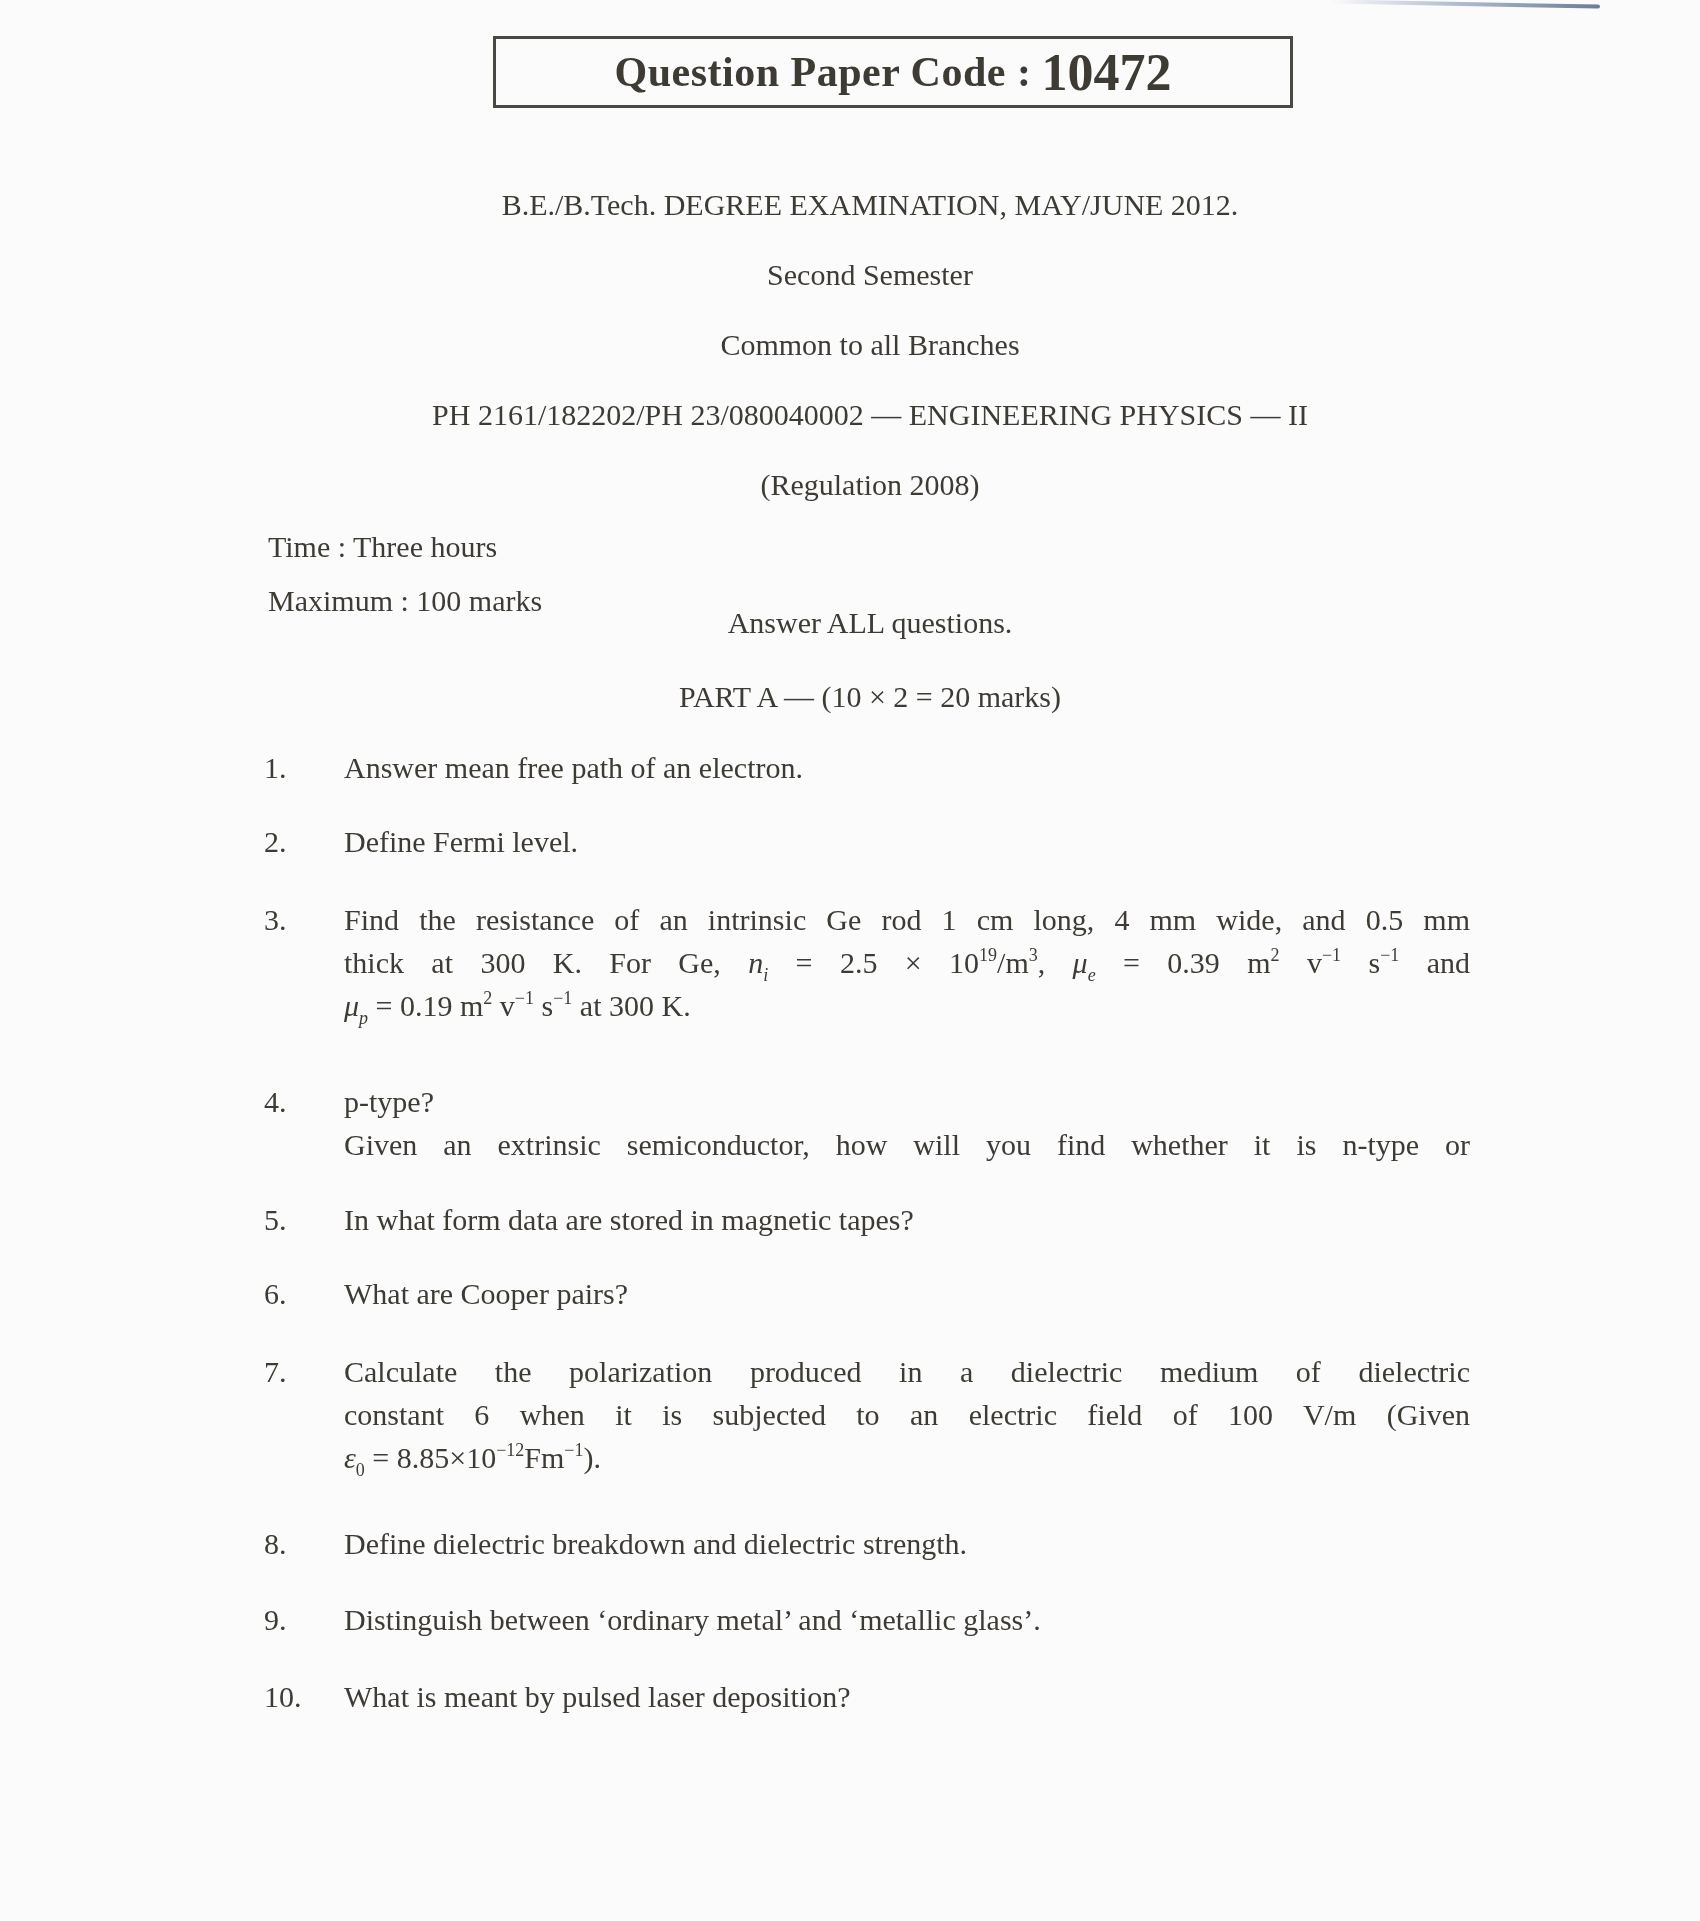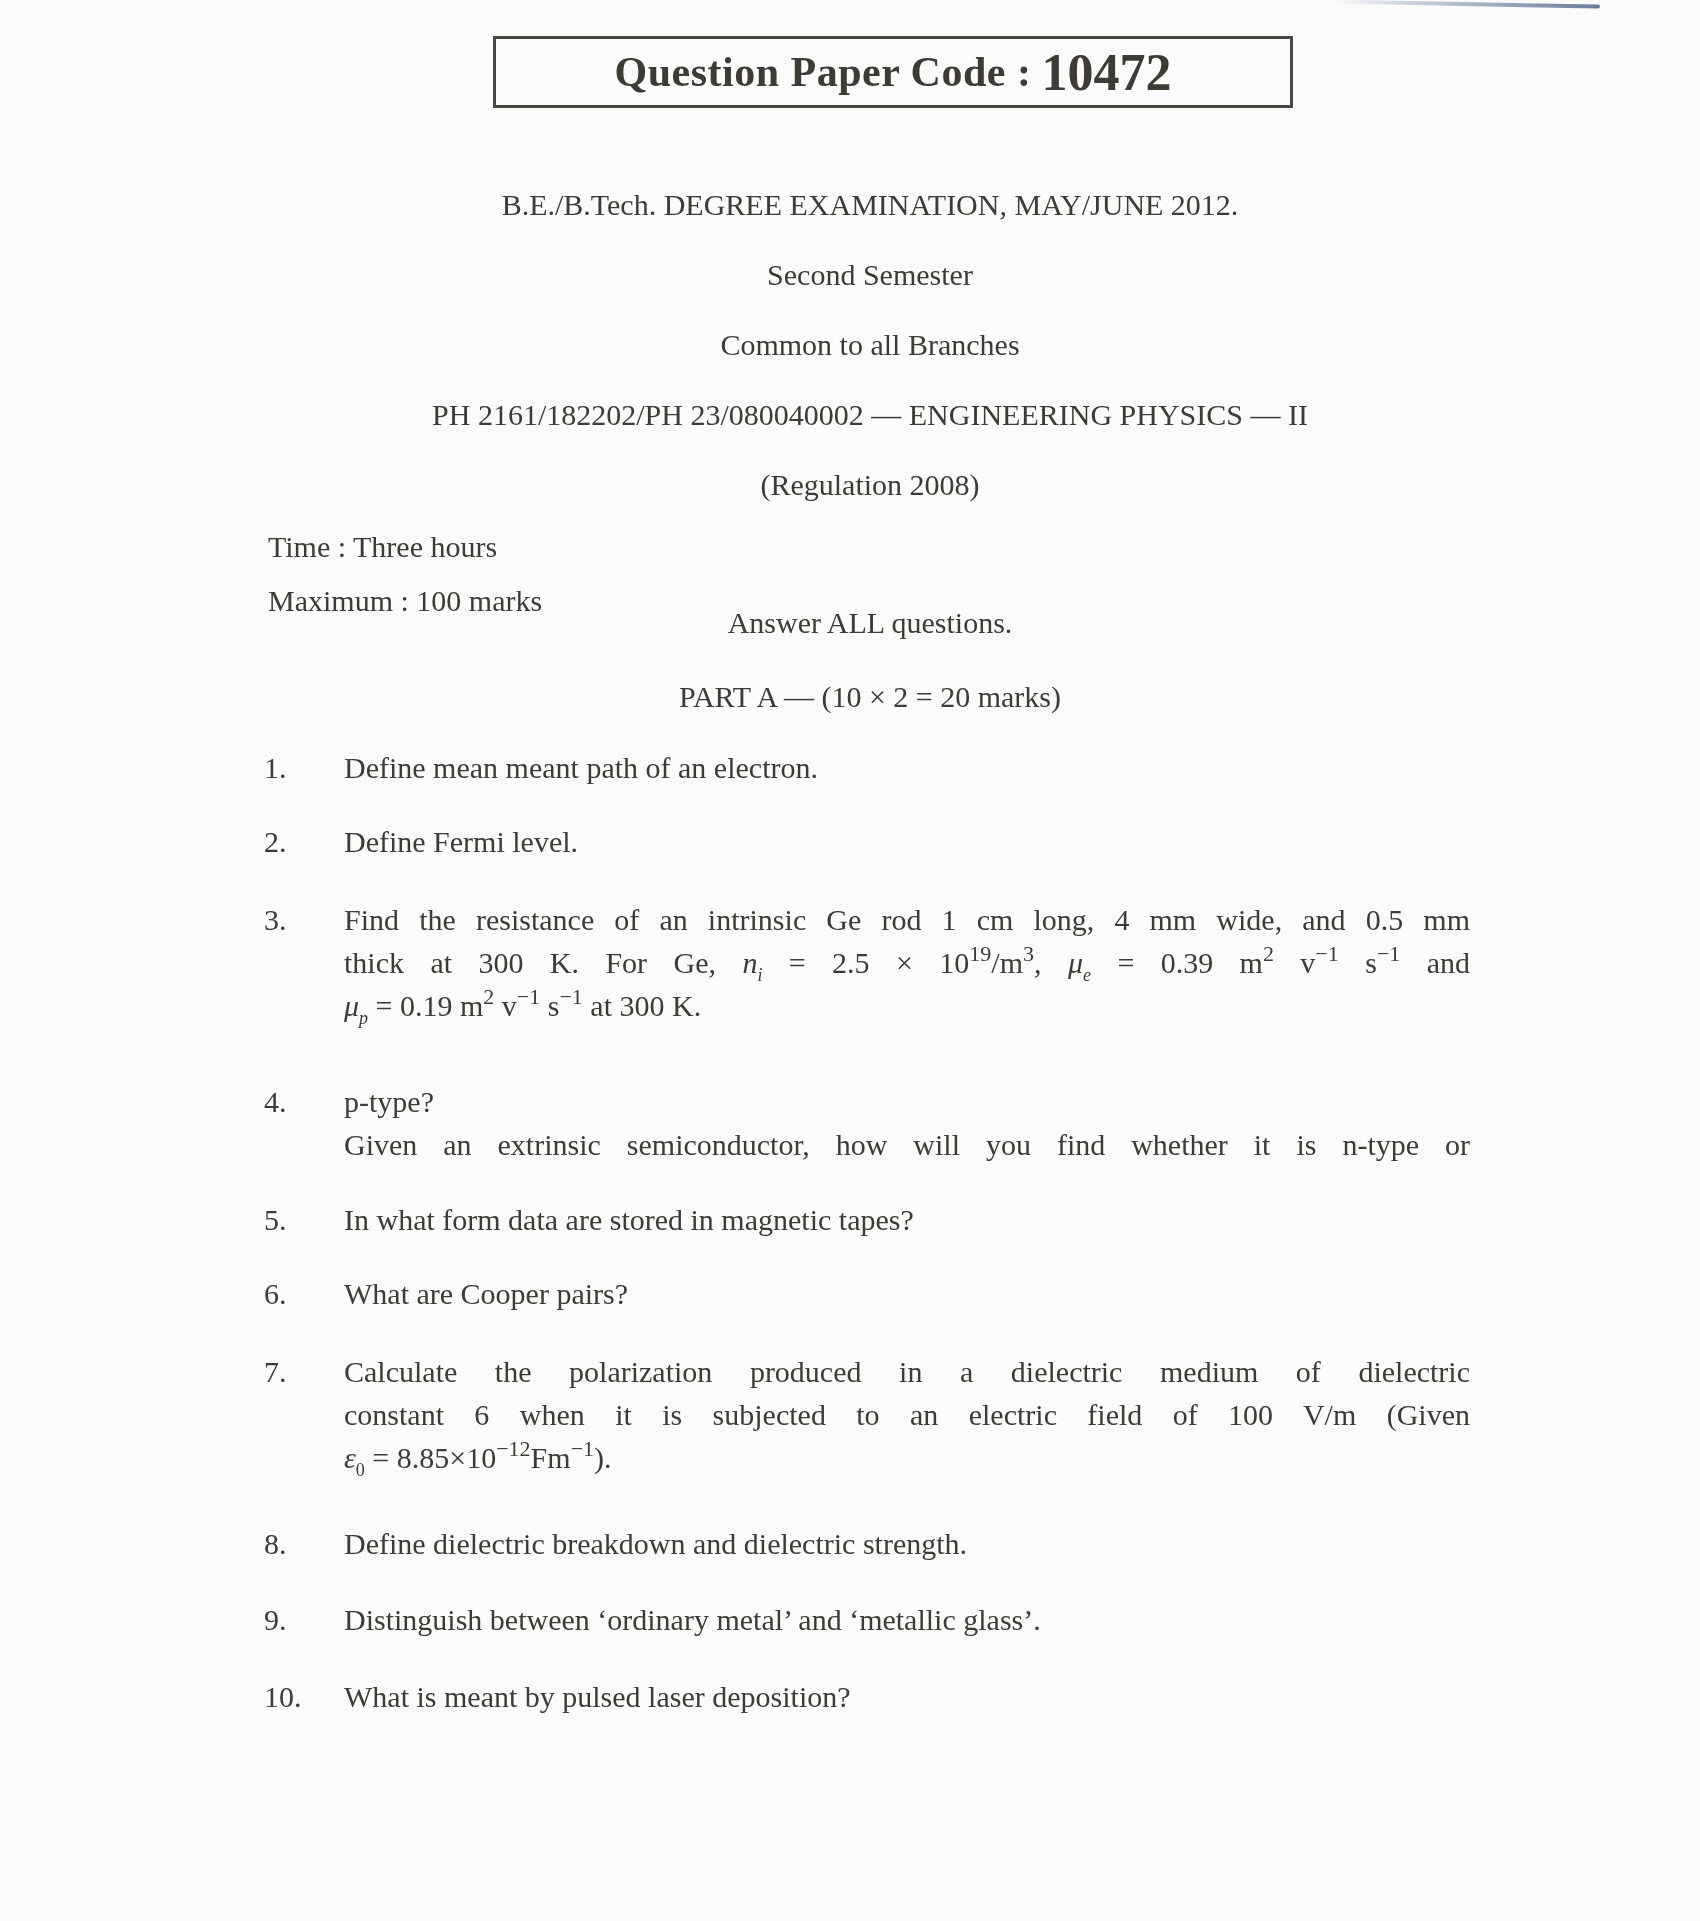--- a/index.html
+++ b/index.html
@@ -33,21 +33,21 @@
   }
   .q {
     position: absolute; left: 264px; width: 1206px;
     font-family: "Liberation Serif", serif; font-size: 30px; line-height: 43px;
   }
   .q .num { position: absolute; left: 0; top: 0; width: 70px; }
   .q .text { margin-left: 80px; text-align: justify; }
   .q .text .line { display: block; text-align: justify; text-align-last: justify; }
   .q .text .line.last { text-align-last: left; }
   i.m { font-style: italic; }
-  sup { font-size: 22px; vertical-align: 12px; line-height: 0; }
+  sup { font-size: 18px; vertical-align: 12px; line-height: 0; }
   sub { font-size: 18px; vertical-align: -8px; line-height: 0; }
 </style>
 </head>
 <body>
 
 <div class="page">
   <div class="scan-streak"></div>
 
   <div class="code-box">
     <span class="label">Question Paper Code :</span>
@@ -63,21 +63,21 @@
   <div class="row" style="top:530px;">
     <span>Time : Three hours</span>
     <span style="margin-top:20px;">Maximum : 100 marks</span>
   </div>
 
   <div class="center-line" style="top:606px;">Answer ALL questions.</div>
   <div class="center-line" style="top:680px;">PART A — (10 × 2 = 20 marks)</div>
 
   <div class="q" style="top:746px;">
     <span class="num">1.</span>
-    <div class="text">Define mean meant path of an electron.</div>
+    <div class="text">Answer mean free path of an electron.</div>
   </div>
 
   <div class="q" style="top:820px;">
     <span class="num">2.</span>
     <div class="text">Define Fermi level.</div>
   </div>
 
   <div class="q" style="top:898px;">
     <span class="num">3.</span>
     <div class="text">

